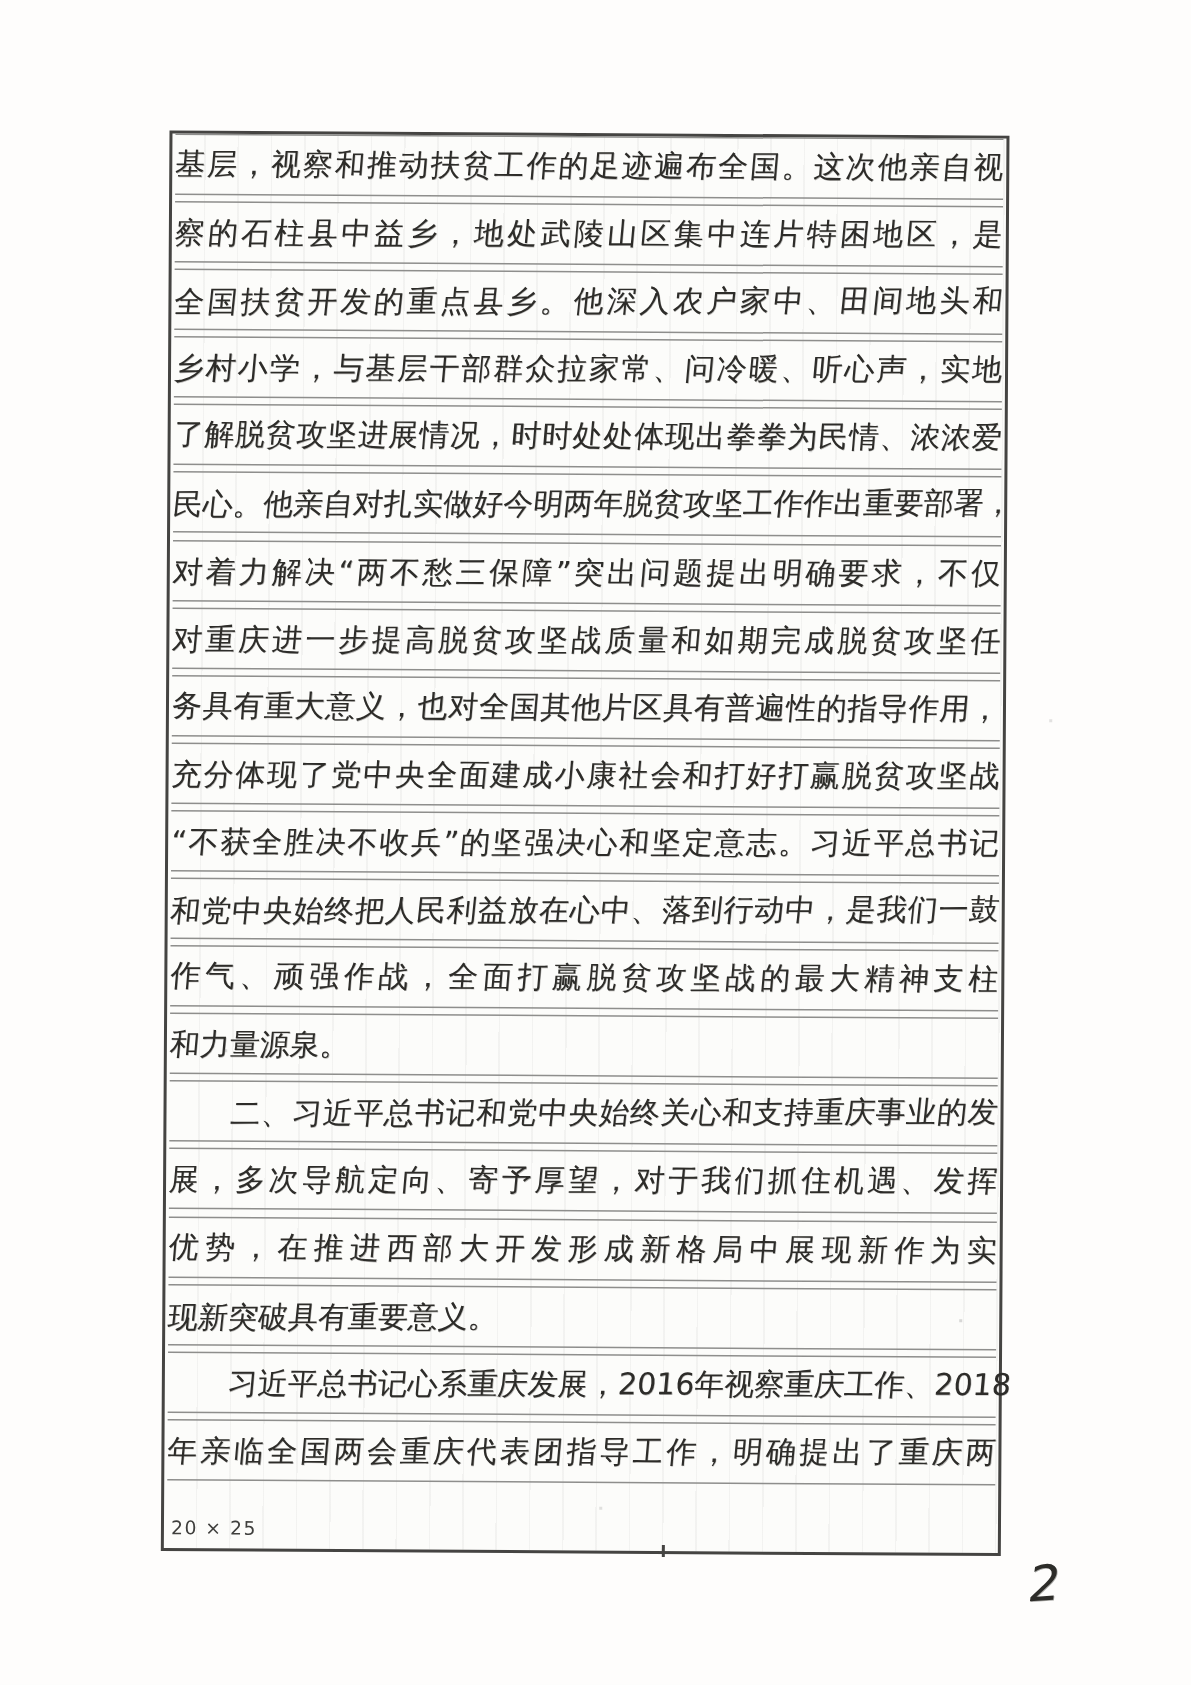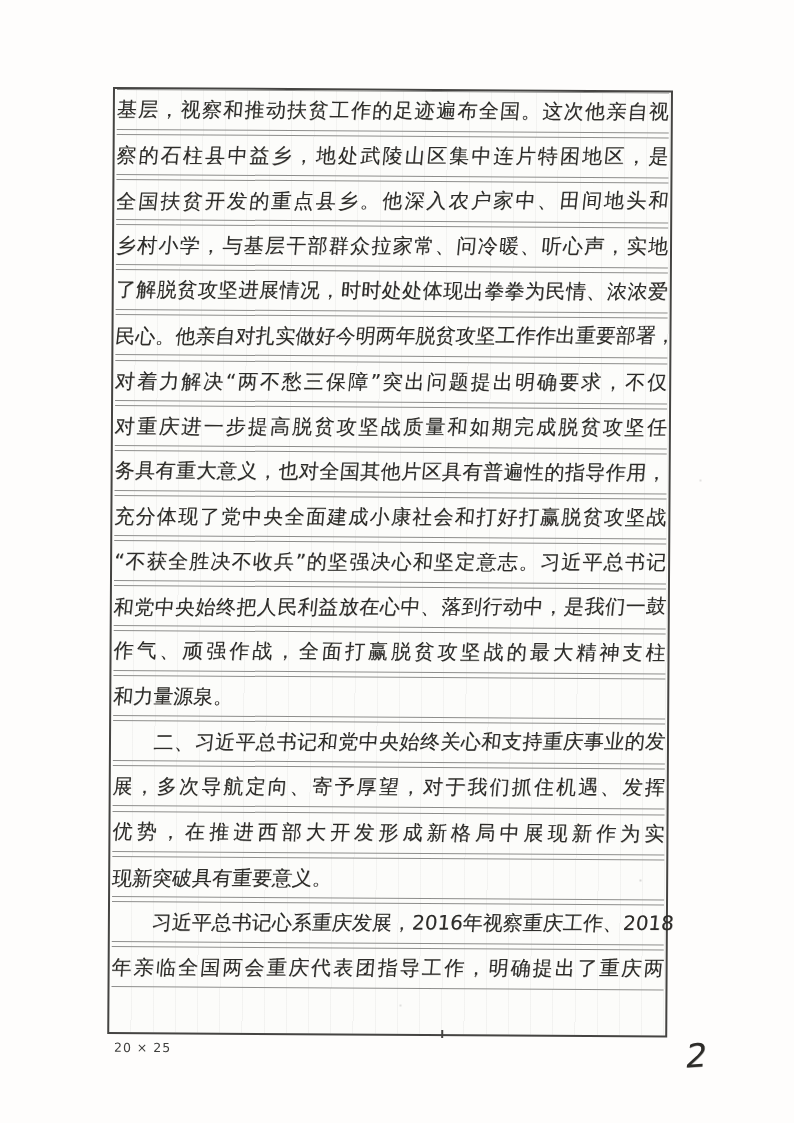--- a/index.html
+++ b/index.html
@@ -71,21 +71,21 @@
   .row:nth-child(3n) .txt{transform:skewX(-6deg) rotate(-0.45deg) translateY(1px);}
   .row:nth-child(4n+1) .txt{transform:skewX(-4.5deg) rotate(-0.1deg) translateY(-1px);}
   .center-tick{
     position:absolute;
     left:332px;bottom:-4px;
     width:2px;height:8px;
     background:var(--paper-border);
   }
   .grid-size-label{
     position:absolute;
-    left:114px;top:1040px;
+    left:114px;top:1011px;
     font-size:12.5px;
     color:#3f3f3d;
     letter-spacing:1px;
     transform:rotate(0.3deg);
   }
   .page-number{
     position:absolute;
     left:686px;top:1036px;
     font-size:33px;
     color:var(--ink);

